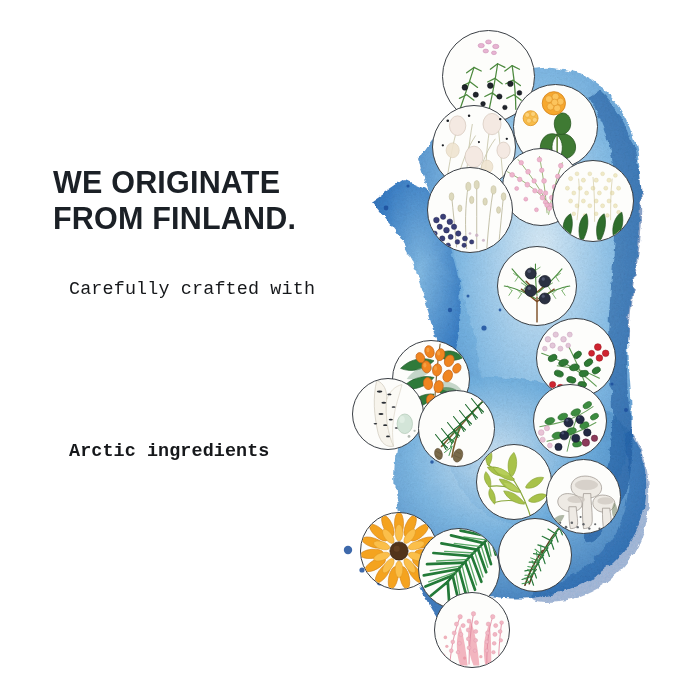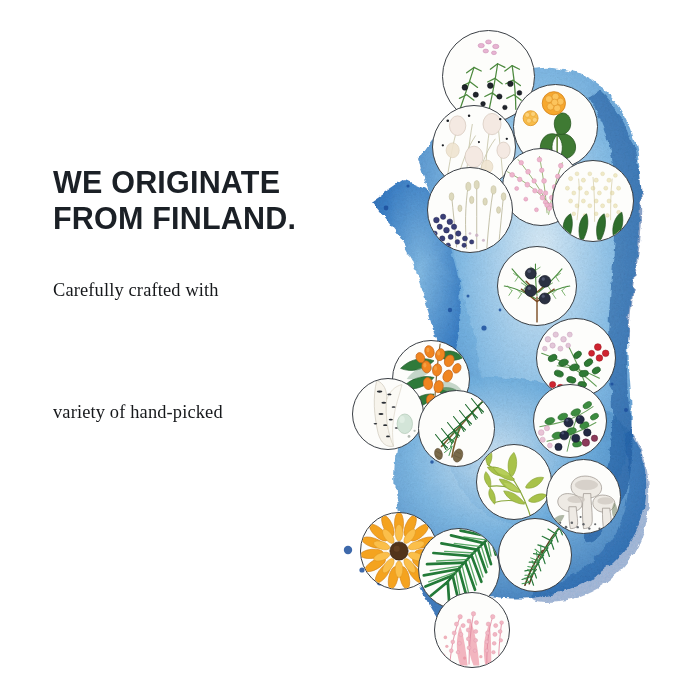--- a/index.html
+++ b/index.html
@@ -13,23 +13,23 @@
 
   
   .text-block{position:absolute;left:53px;top:164px;width:300px;}
   .headline{
     font-family:"Liberation Sans","DejaVu Sans",sans-serif;
     font-weight:700;font-size:30.5px;line-height:36px;
     letter-spacing:0.2px;color:#1b2026;margin:0 0 34px 0;
     white-space:pre-line;
   }
   .body-copy{
-    font-family:Liberation Serif, serif;
+    font-family:Liberation Mono, monospace;
     font-weight:400;font-size:18.4px;line-height:40.5px;
-    letter-spacing:0.15px;color:#16181b;margin:0;
+    letter-spacing:0.15px;color:#16181b;margin:16px;
   }
   .body-copy .bold{font-weight:700;letter-spacing:0.1px;}
 
   
   .map-wrap{position:absolute;left:300px;top:10px;width:379px;height:669px;}
   .map-svg{position:absolute;inset:0;width:100%;height:100%;}
 
   
   .medallion{
     position:absolute;border-radius:50%;
@@ -44,22 +44,22 @@
 
 <div id="stage">
 
   <div class="text-block">
     <h1 class="headline">WE ORIGINATE
 FROM FINLAND.</h1>
     <p class="body-copy">
       <span>Carefully crafted with</span><br>
       <br>
       <br>
-      <span>variety of hand-picked</span><br>
       <br>
+      <span class="bold">Arctic ingredients</span><br>
     </p>
   </div>
 
   <div class="map-wrap">
     <svg class="map-svg" viewBox="0 0 379 669" preserveAspectRatio="none">
       <defs>
         <radialGradient id="gN" cx="45%" cy="35%" r="75%">
           <stop offset="0%" stop-color="#7db8e4"></stop>
           <stop offset="55%" stop-color="#2f79c4"></stop>
           <stop offset="100%" stop-color="#17569f"></stop>

